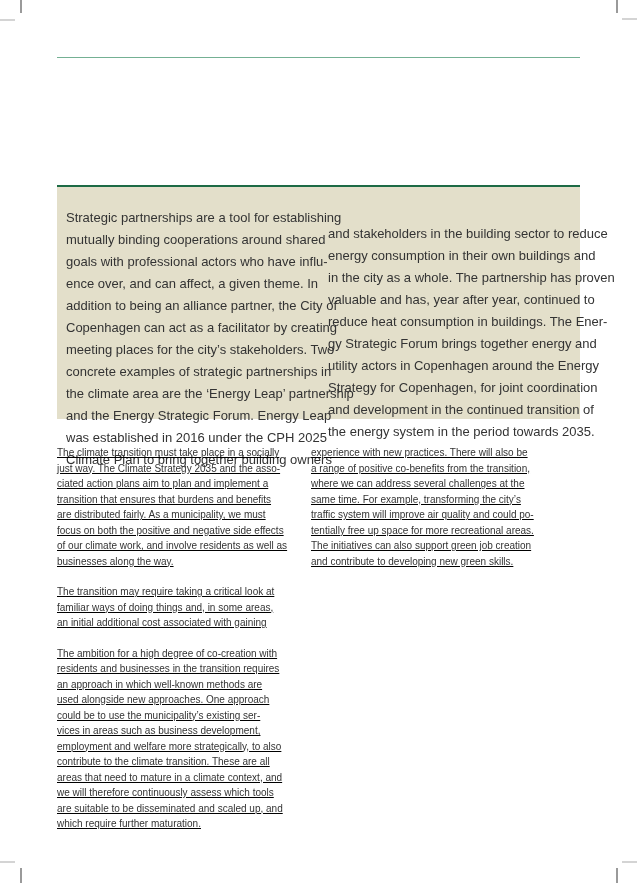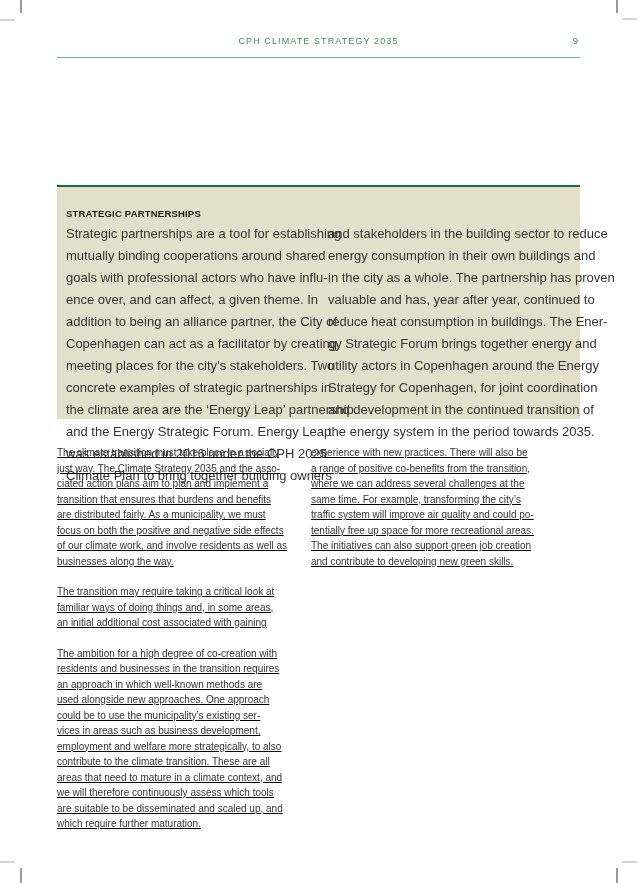--- a/index.html
+++ b/index.html
@@ -93,30 +93,25 @@
 
   <div class="crop v tl-v"></div>
   <div class="crop h tl-h"></div>
   <div class="crop v tr-v"></div>
   <div class="crop h tr-h"></div>
   <div class="crop h bl-h"></div>
   <div class="crop v bl-v"></div>
   <div class="crop h br-h"></div>
   <div class="crop v br-v"></div>
 
-  <div class="running-header">
-    <div class="running-title">CPH CLIMATE STRATEGY 2035</div>
-    <div class="page-number">9</div>
-  </div>
   <div class="header-rule"></div>
 
   <section class="partnership-box">
     <div class="box-columns">
       <div class="box-col left">
-        <h3 class="box-heading">STRATEGIC PARTNERSHIPS</h3>
         <div class="box-text">Strategic partnerships are a tool for establishing
 mutually binding cooperations around shared
 goals with professional actors who have influ-
 ence over, and can affect, a given theme. In
 addition to being an alliance partner, the City of
 Copenhagen can act as a facilitator by creating
 meeting places for the city’s stakeholders. Two
 concrete examples of strategic partnerships in
 the climate area are the ‘Energy Leap’ partnership
 and the Energy Strategic Forum. Energy Leap

